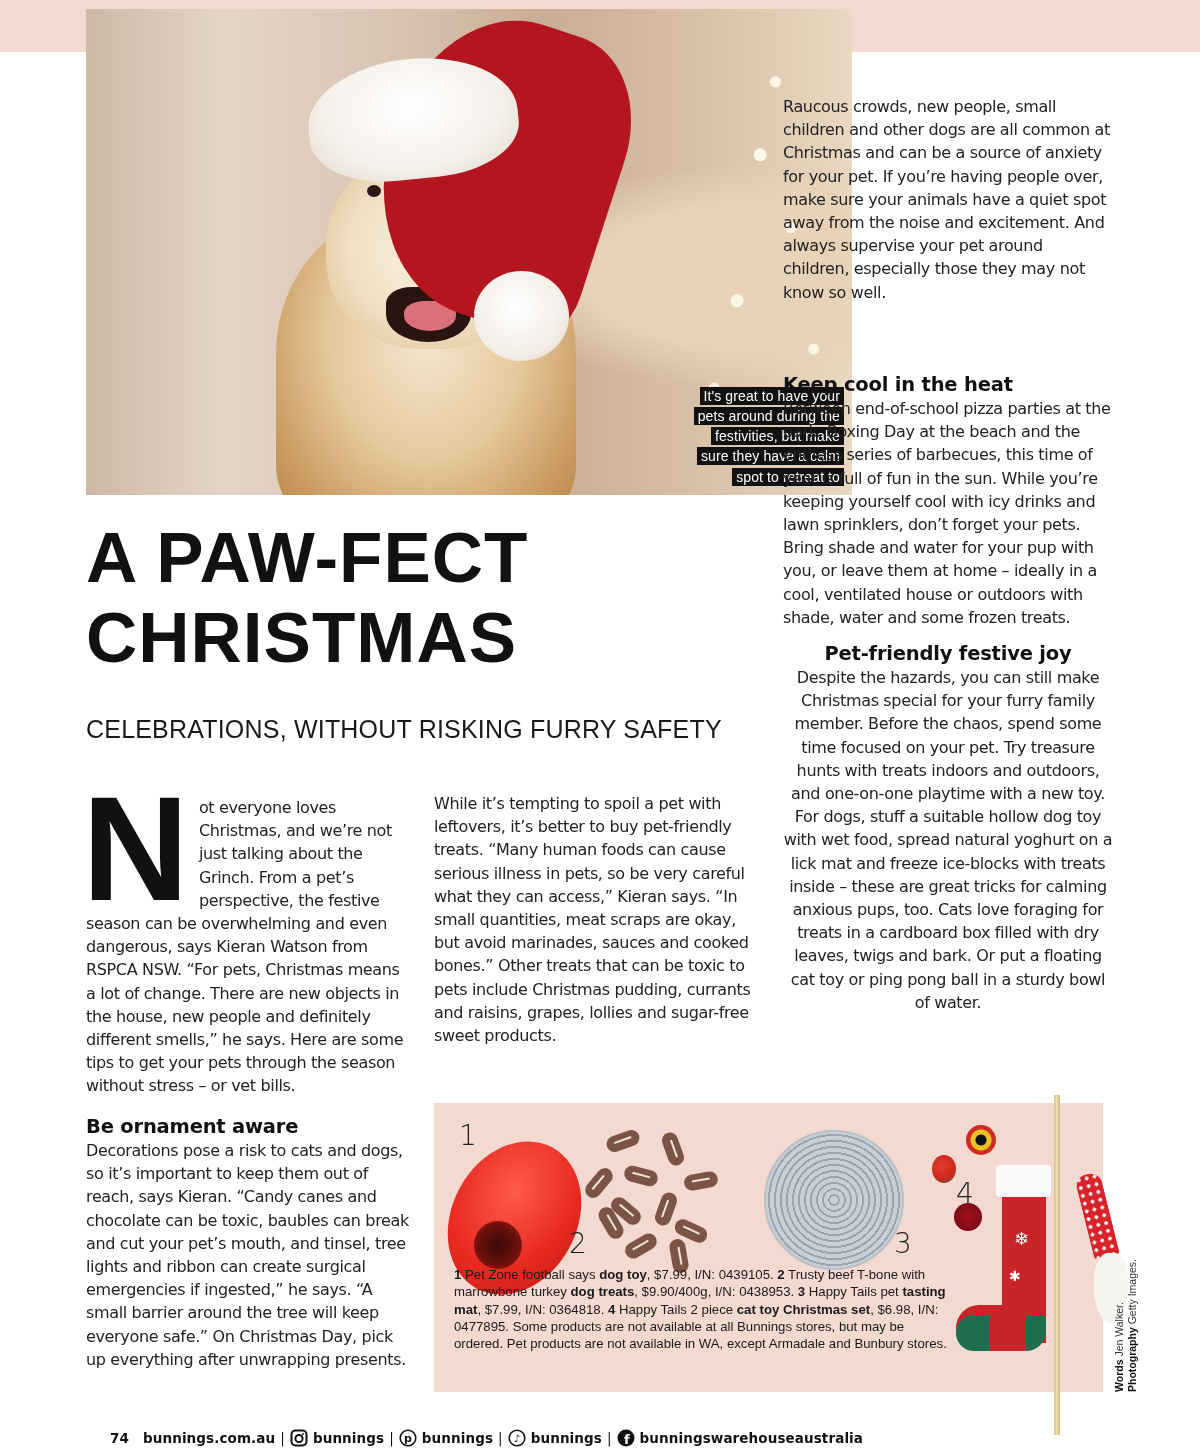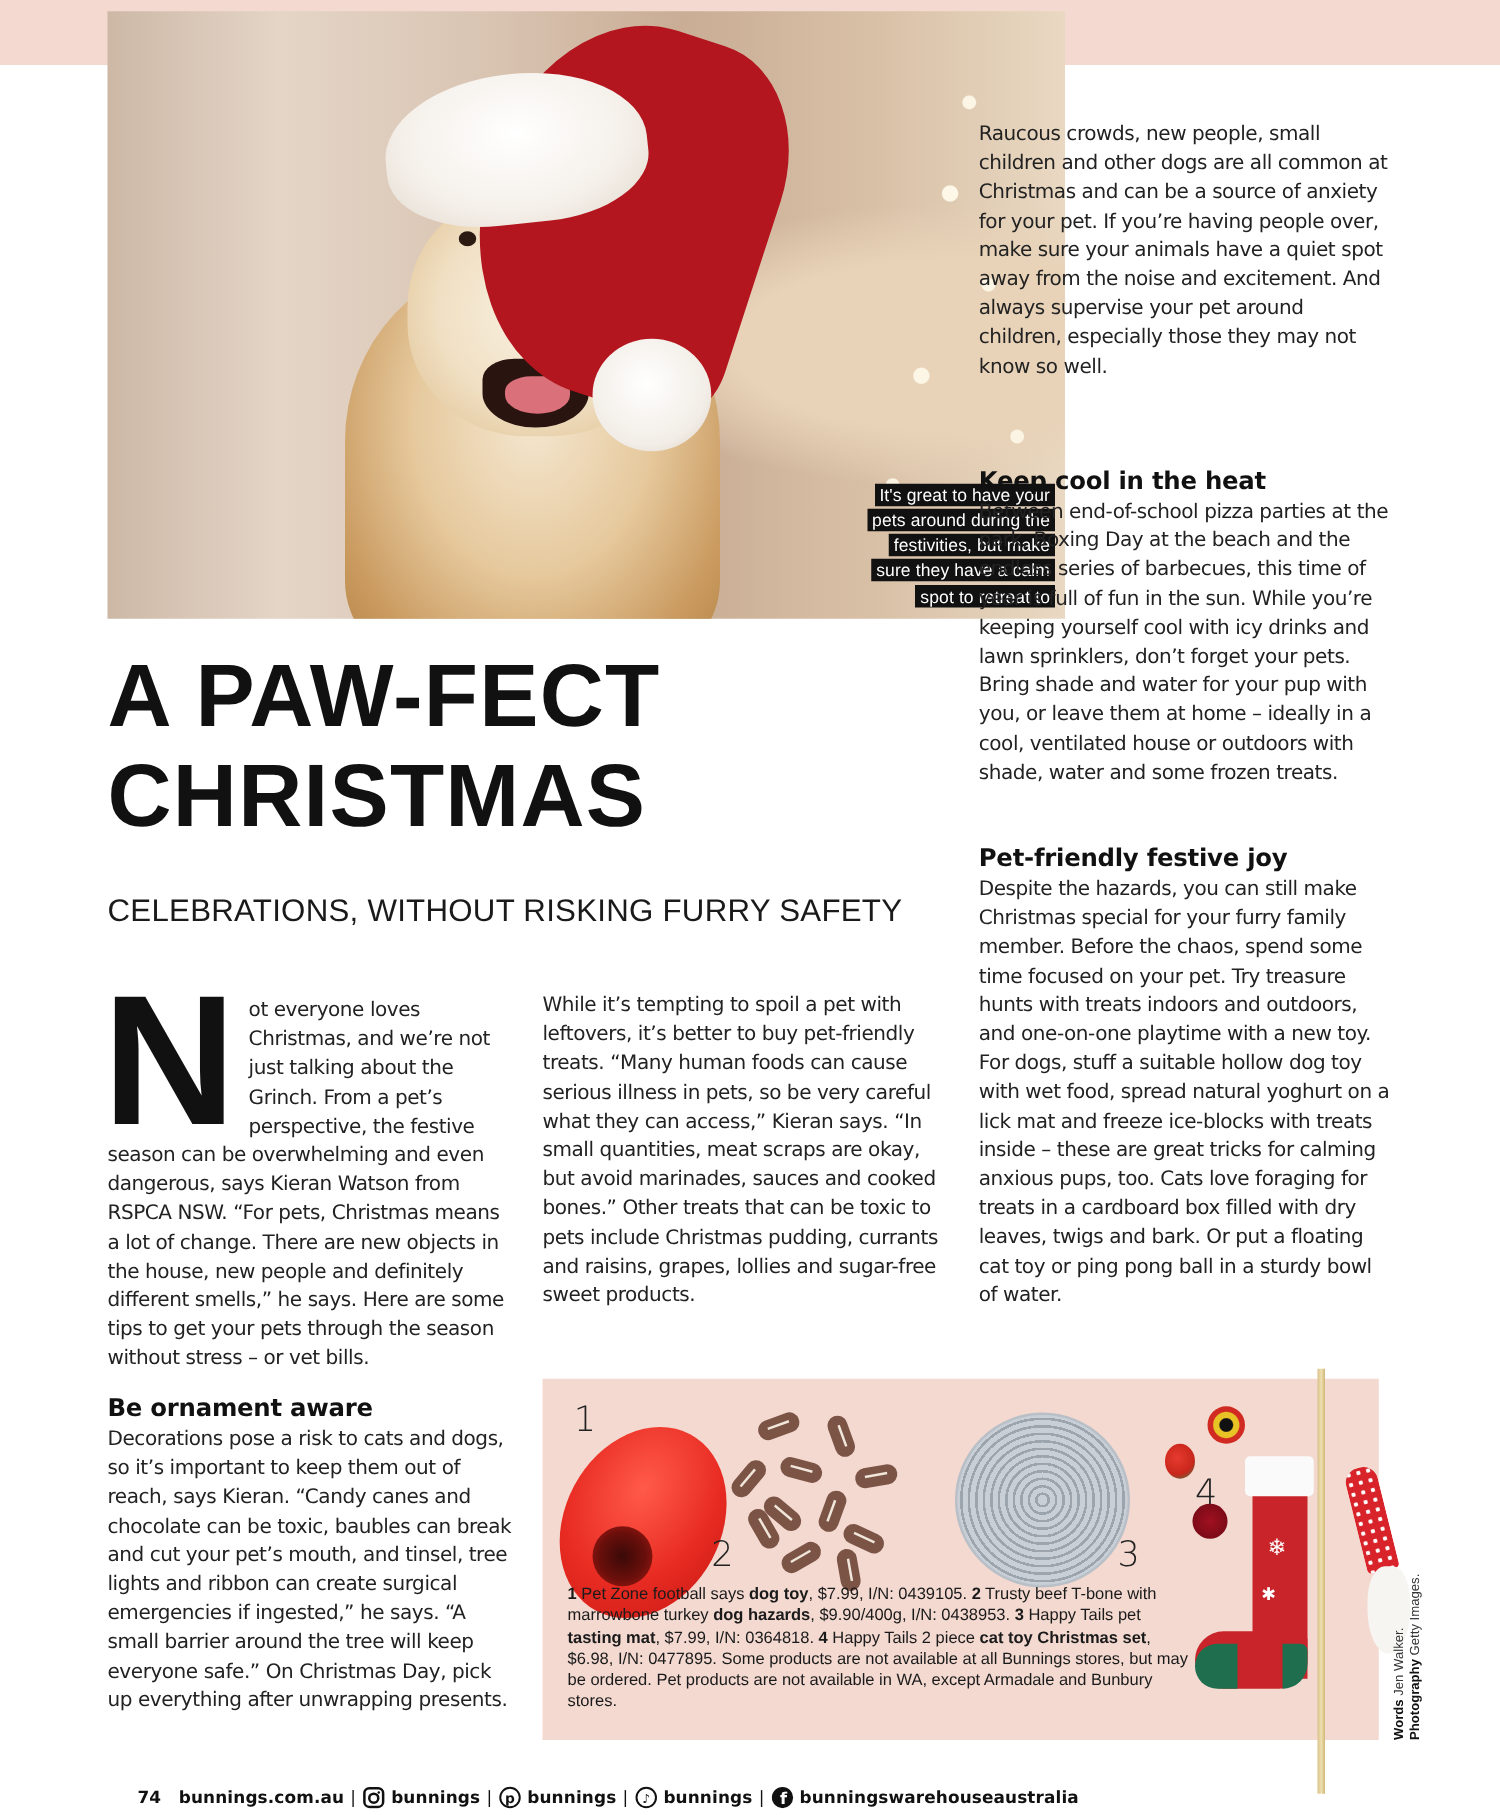--- a/index.html
+++ b/index.html
@@ -53,21 +53,21 @@
   .col p { letter-spacing: -0.35px; }
 
   .col-a { left: 86px; top: 794px; width: 325px; }
   .dropcap { float: left; font-family: "Liberation Sans", sans-serif; font-weight: 700; font-size: 148px; line-height: 104px;
     margin: 3px 10px 0 -4px; color: #111; height: 112px; }
 
   .col-a2 { left: 86px; top: 1115px; width: 325px; }
   .col-b { left: 434px; top: 792px; width: 325px; }
   .col-c1 { left: 783px; top: 95px; width: 330px; }
   .col-c2 { left: 783px; top: 373px; width: 330px; }
-  .col-c3 { left: 783px; top: 675px; width: 330px; }
+  .col-c3 { left: 783px; top: 642px; width: 330px; text-align: center; }
 
   
   .panel { position: absolute; left: 434px; top: 1103px; width: 669px; height: 289px; background: #f3d9d0; }
   .num { position: absolute; font-family: "DejaVu Sans", sans-serif; font-size: 28px; font-weight: 300; color: #222; }
   .toy-ball { position: absolute; left: 18px; top: 35px; width: 125px; height: 160px; border-radius: 50%;
     background: radial-gradient(ellipse at 40% 35%, #ff5a4a 0%, #e82b22 55%, #c41812 100%); transform: rotate(28deg); }
   .toy-ball-hole { position: absolute; left: 40px; top: 118px; width: 48px; height: 48px; border-radius: 50%;
     background: radial-gradient(circle, #3a0a08 0%, #6a0f0b 55%, #b01a14 100%); }
   .treat { position: absolute; width: 34px; height: 16px; background: #7b5446; border-radius: 8px; }
   .treat::after { content: ""; position: absolute; left: 8px; top: 6px; width: 18px; height: 2px; background: #f0e6da; }
@@ -197,21 +197,21 @@
   <div class="stocking-heel"></div>
   <div class="stocking-cuff"></div>
   <div class="snow" style="left:580px;top:125px;">❄</div>
   <div class="snow" style="left:575px;top:165px;font-size:14px;">✱</div>
   <div class="wand"></div>
   <div class="gnome-hat"></div>
   <div class="gnome-beard"></div>
 
   <div class="panel-text">
     <span><b>1</b> <span>Pet Zone football says</span> <b>dog toy</b><span>, $7.99, I/N: 0439105.</span></span>
-    <span><b>2</b> <span>Trusty beef T-bone with marrowbone turkey</span> <b>dog hazards</b><span>, $9.90/400g, I/N: 0438953.</span></span>
+    <span><b>2</b> <span>Trusty beef T-bone with marrowbone turkey</span> <b>dog treats</b><span>, $9.90/400g, I/N: 0438953.</span></span>
     <span><b>3</b> <span>Happy Tails pet</span> <b>tasting mat</b><span>, $7.99, I/N: 0364818.</span></span>
     <span><b>4</b> <span>Happy Tails 2 piece</span> <b>cat toy Christmas set</b><span>, $6.98, I/N: 0477895.</span></span>
     <span>Some products are not available at all Bunnings stores, but may be ordered. Pet products are not available in WA, except Armadale and Bunbury stores.</span>
   </div>
 </div>
 
 <div class="credits">
   <div><b>Words</b> <span>Jen Walker.</span></div>
   <div><b>Photography</b> <span>Getty Images.</span></div>
 </div>

